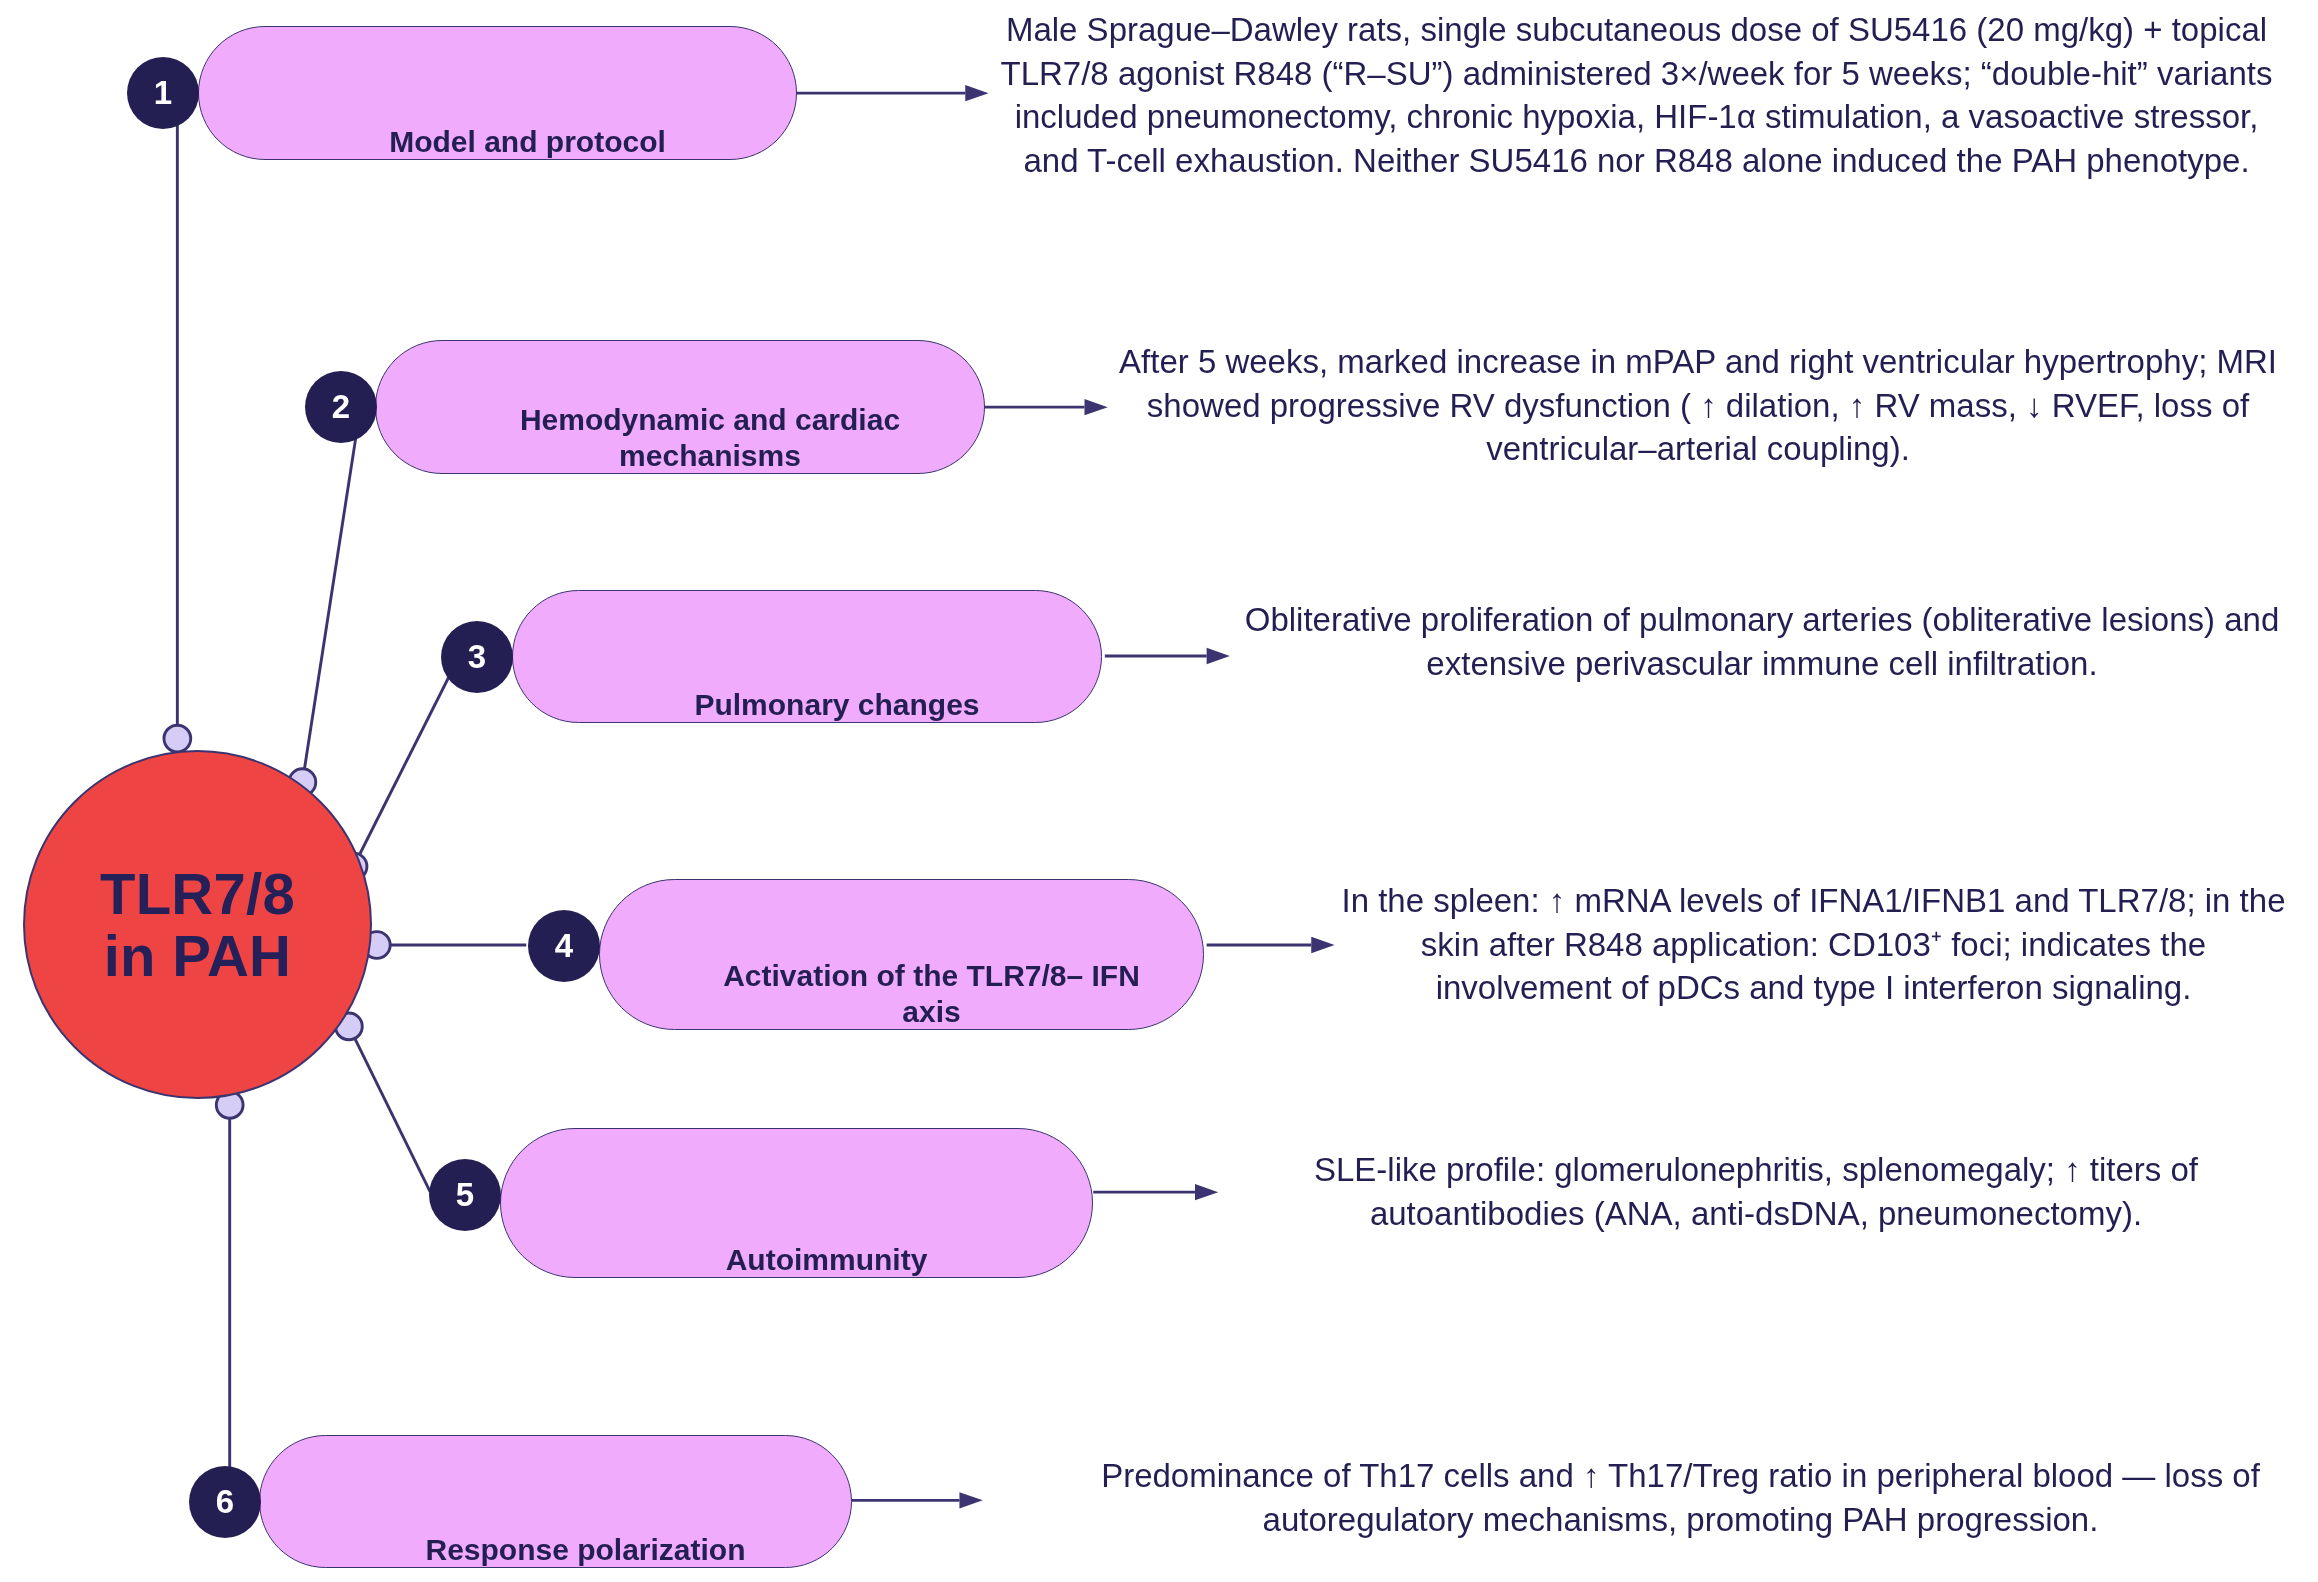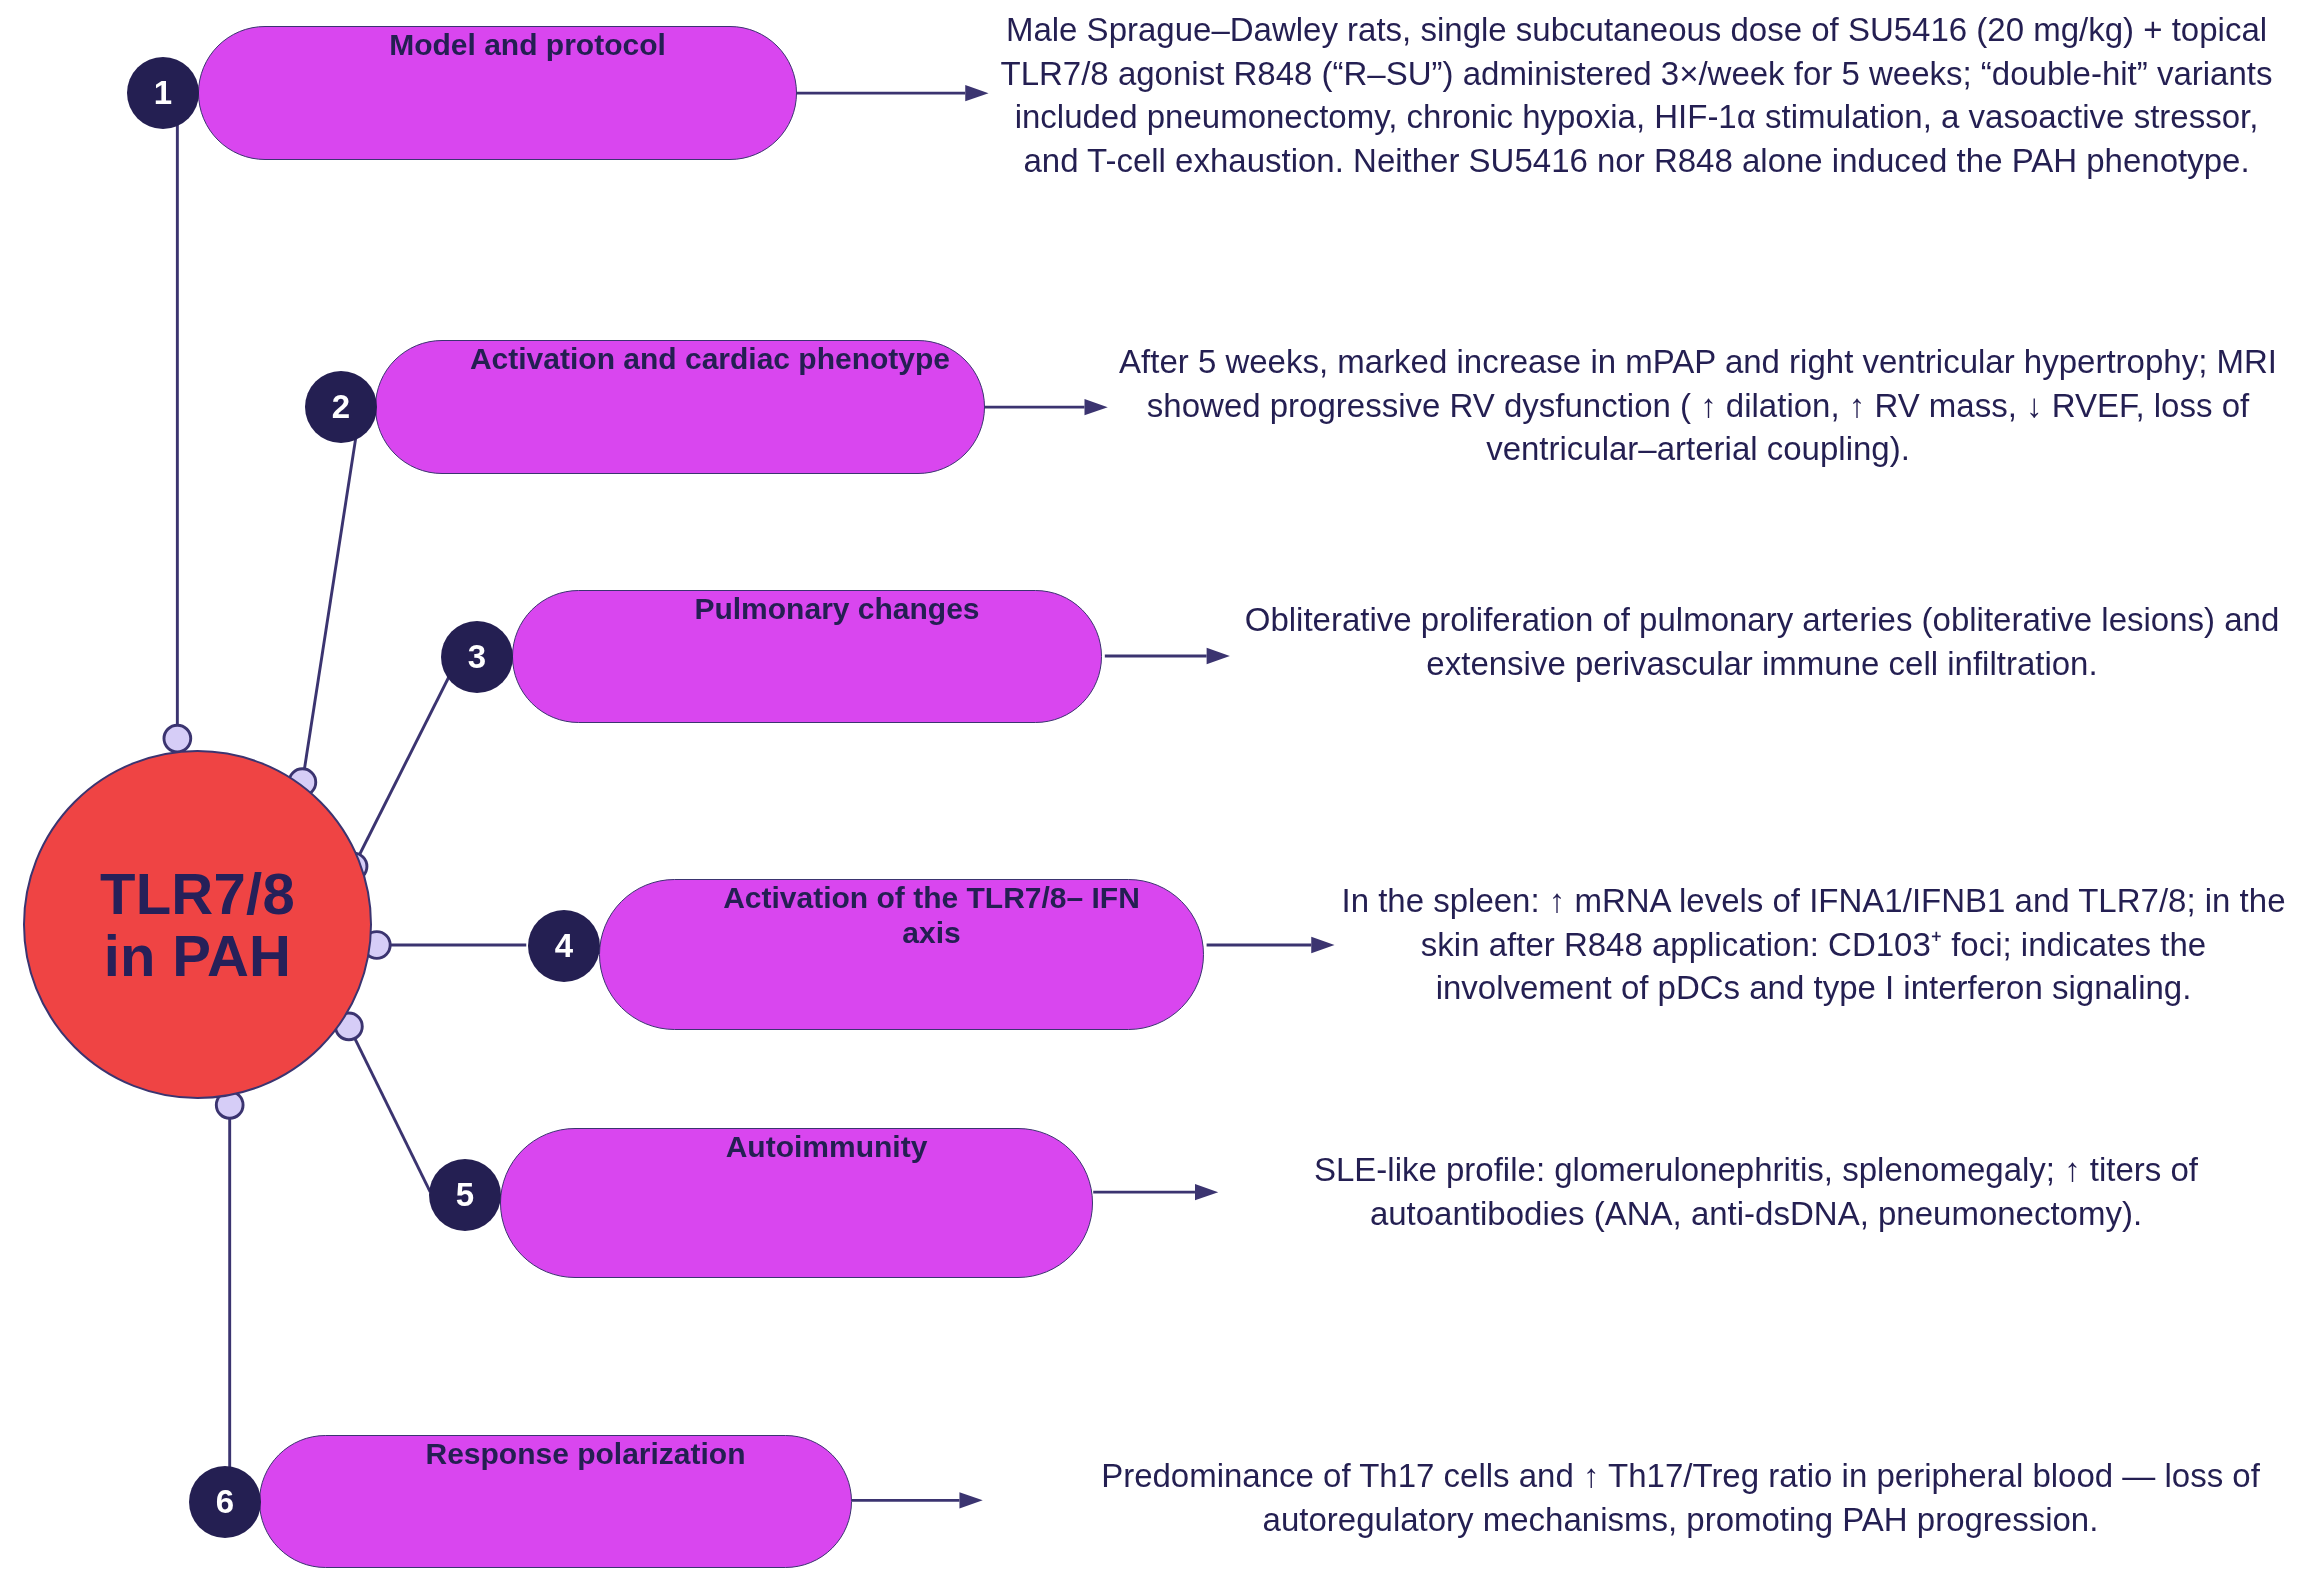--- a/index.html
+++ b/index.html
@@ -48,26 +48,26 @@
     line-height: 1.06;
     color: #262059;
     letter-spacing: 0.3px;
   }
   
   .row {
     position: absolute;
   }
   .pill {
     position: absolute;
-    background: #d946ef;
+    background: #f0abfc;
     border: 1.7px solid #3b3470;
     border-radius: 581px;
     box-sizing: border-box;
     display: flex;
-    align-items: flex-start;
+    align-items: flex-end;
     justify-content: center;
     text-align: center;
     padding: 0 33px 0 93px;
   }
   .pill-label {
     font-size: 30px;
     font-weight: bold;
     color: #241f52;
     line-height: 1.18;
   }
@@ -153,21 +153,21 @@
       <span class="pill-label">Model and protocol</span>
     </div>
     <div class="badge" style="left:127px; top:57px;">
       <span>1</span>
     </div>
     <div class="desc" style="left:988px; top:8.1px; width:1297px;">Male Sprague–Dawley rats, single subcutaneous dose of SU5416 (20 mg/kg) + topical TLR7/8 agonist R848 (“R–SU”) administered 3×/week for 5 weeks; “double-hit” variants included pneumonectomy, chronic hypoxia, HIF-1α stimulation, a vasoactive stressor, and T-cell exhaustion. Neither SU5416 nor R848 alone induced the PAH phenotype.</div>
   </div>
 
   <div class="row">
     <div class="pill" style="left:375px; top:340px; width:610px; height:134px;">
-      <span class="pill-label">Activation and cardiac phenotype</span>
+      <span class="pill-label">Hemodynamic and cardiac mechanisms</span>
     </div>
     <div class="badge" style="left:305px; top:371px;">
       <span>2</span>
     </div>
     <div class="desc" style="left:1108px; top:340px; width:1180px;">After 5 weeks, marked increase in mPAP and right ventricular hypertrophy; MRI showed progressive RV dysfunction ( ↑ dilation, ↑ RV mass, ↓ RVEF, loss of ventricular–arterial coupling).</div>
   </div>
 
   <div class="row">
     <div class="pill" style="left:512px; top:590px; width:590px; height:133px;">
       <span class="pill-label">Pulmonary changes</span>

